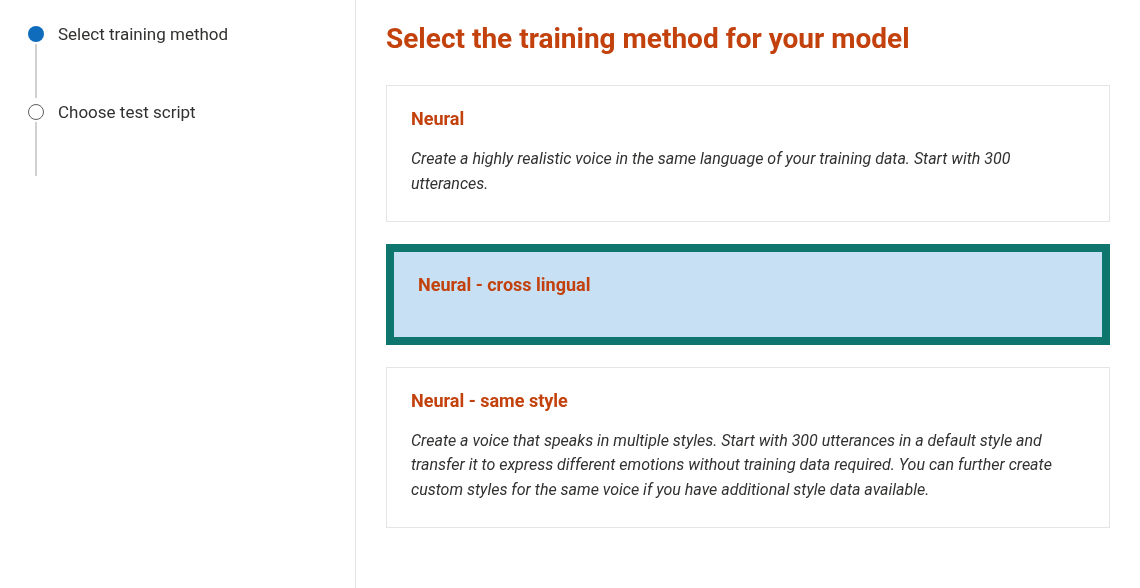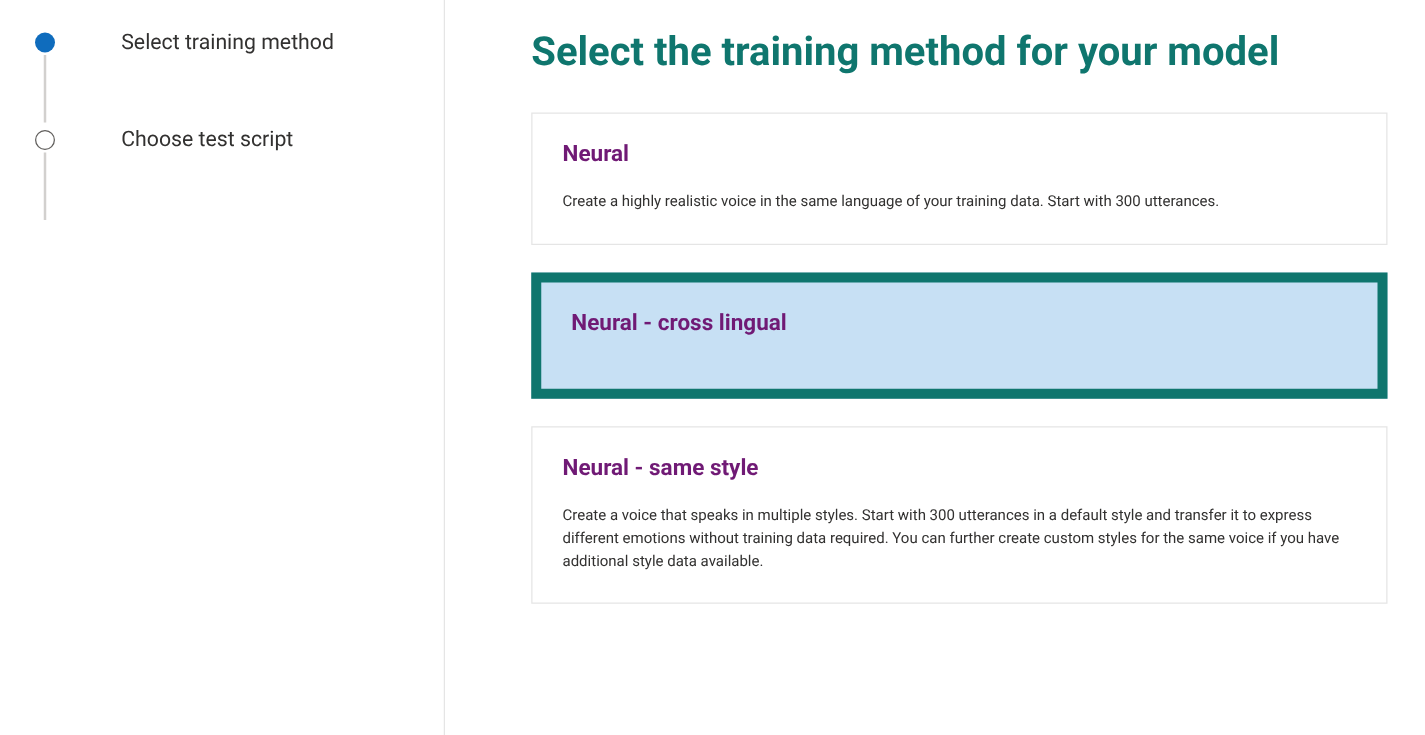--- a/index.html
+++ b/index.html
@@ -1,19 +1,18 @@
 <!DOCTYPE html>
 <html><head>
   <meta charset="utf-8">
   <style>
     * {
       box-sizing: border-box;
       margin: 0;
       padding: 0;
-      gap: 39px;
     }
 
     body {
       font-family: "Segoe UI", -apple-system, BlinkMacSystemFont, Roboto, "Helvetica Neue", sans-serif;
       font-size: 14px;
       color: #323130;
       background: #ffffff;
       width: 1140px;
       height: 588px;
       overflow: hidden;
@@ -88,50 +87,51 @@
     }
 
     
     .main {
       flex: 1;
       padding: 22px 30px 0 30px;
       overflow-y: auto;
     }
 
     .main-title {
-      font-size: 32px;
+      font-size: 28px;
       font-weight: 700;
-      color: #0f766e;
+      color: #c2410c;
       margin-bottom: 30px;
     }
 
     .option-card {
       border: 1px solid #e5e5e5;
       background: #ffffff;
       padding: 22px 24px 24px 24px;
       margin-bottom: 22px;
       cursor: pointer;
     }
 
     .option-card.selected {
       border: 8px solid #0f766e;
       background: #c7e0f4;
     }
 
     .option-title {
       font-size: 18px;
       font-weight: 700;
-      color: #701a75;
+      color: #c2410c;
       margin-bottom: 18px;
     }
 
     .option-desc {
-      font-size: 12px;
+      font-size: 16px;
       color: #323130;
       line-height: 1.55;
+      font-style: italic;
     }
 
     .option-card.selected .option-desc {
       color: #1b1a19;
     }
   </style>
 </head>
 <body>
 
 <div class="layout">

